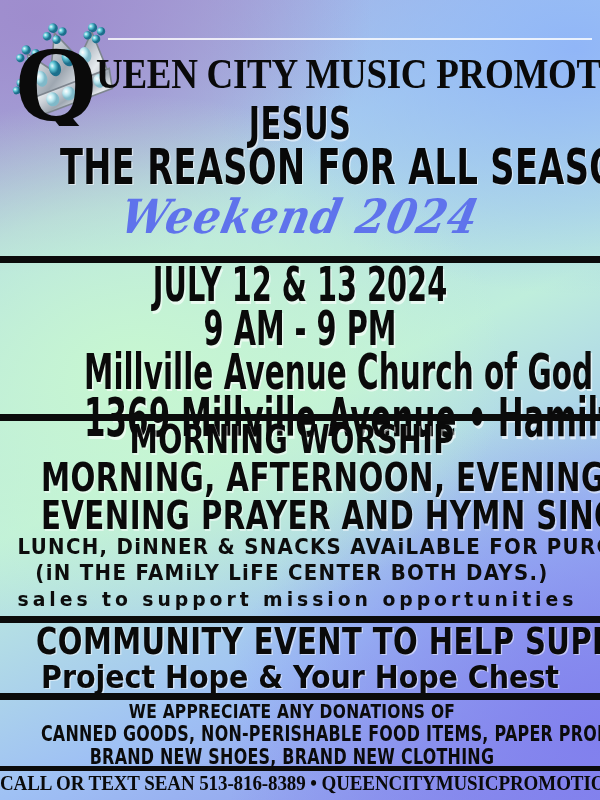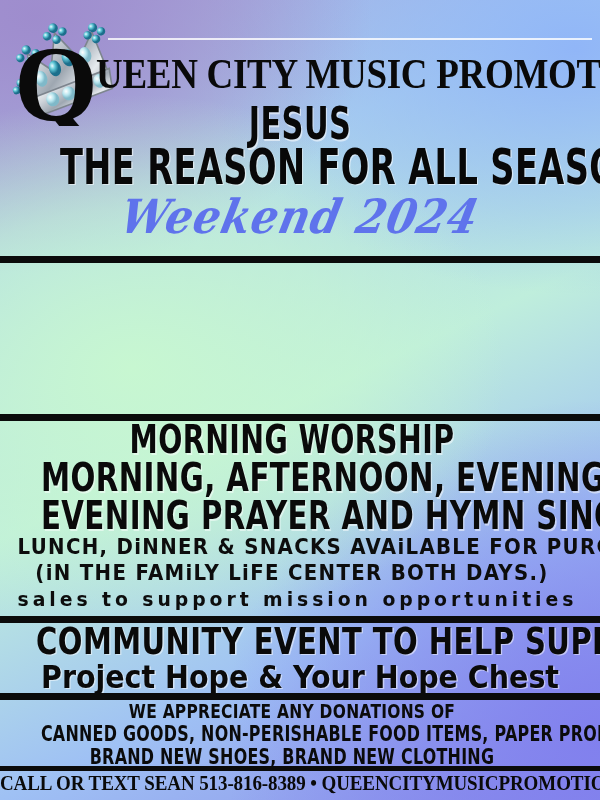--- a/index.html
+++ b/index.html
@@ -199,20 +199,26 @@
   </div>
 
   <div class="theme center">
     <div class="l1">JESUS</div>
     <div class="l2">THE REASON FOR ALL SEASONS</div>
     <div class="script">Weekend 2024</div>
   </div>
 
   <div class="rule" style="top:256px"></div>
 
+  <div class="when center">
+    <div class="d1">JULY 12 &amp; 13 2024</div>
+    <div class="d2">9 AM - 9 PM</div>
+    <div class="d3">Millville Avenue Church of God</div>
+    <div class="d4">1369 Millville Avenue • Hamilton, Ohio 45013</div>
+  </div>
 
   <div class="rule" style="top:414px"></div>
 
   <div class="worship center">
     <div class="w w1">MORNING WORSHIP</div>
     <div class="w w2">MORNING, AFTERNOON, EVENING WORSHIP</div>
     <div class="w w3">EVENING PRAYER AND HYMN SING</div>
     <div class="food f1">LUNCH, DiNNER &amp; SNACKS AVAiLABLE FOR PURCHASE</div>
     <div class="food f2">(iN THE FAMiLY LiFE CENTER BOTH DAYS.)</div>
     <div class="food f3">sales to support mission opportunities</div>

